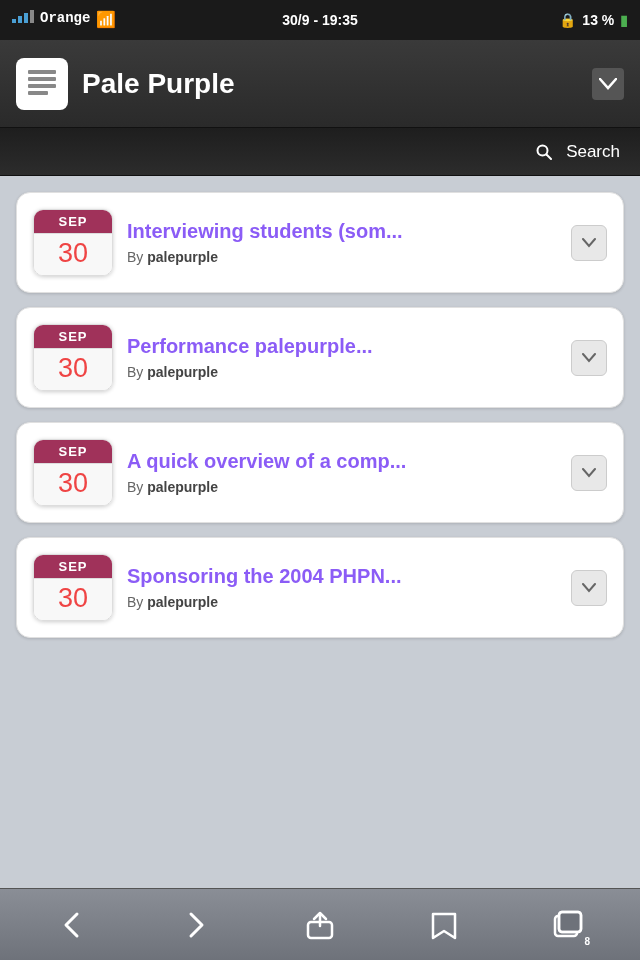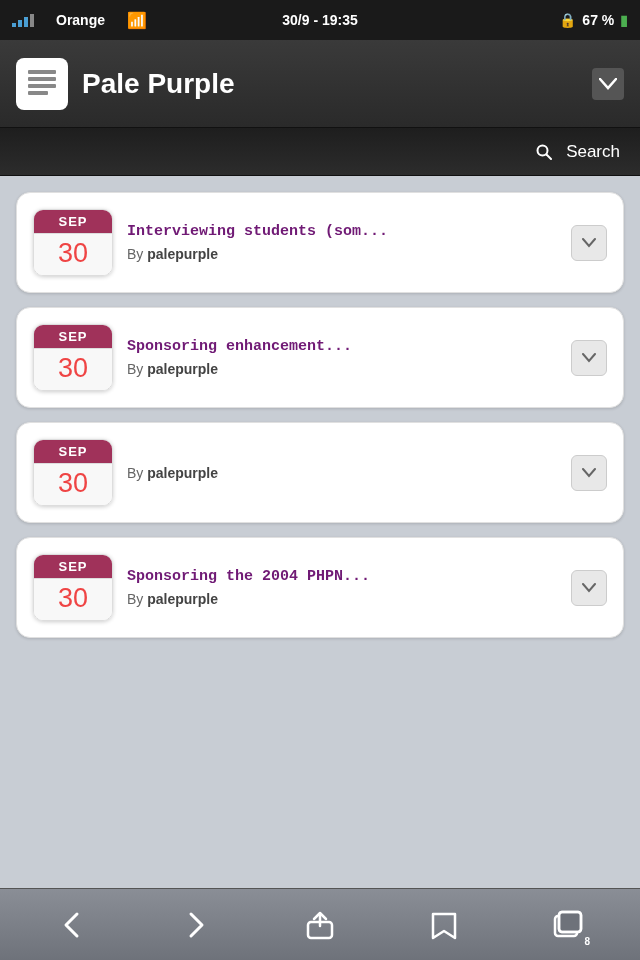--- a/index.html
+++ b/index.html
@@ -18,21 +18,21 @@
       height: 40px;
       background: #1a1a1a;
       display: flex;
       align-items: center;
       justify-content: space-between;
       padding: 0 12px;
       color: white;
       font-size: 14px;
       font-weight: 600;
     }
-    .status-left { display: flex; align-items: center; gap: 22px; }
+    .status-left { display: flex; align-items: flex-start; gap: 6px; font-family: Liberation Mono, monospace; }
     .status-center { position: absolute; left: 50%; transform: translateX(-50%); font-size: 14px; font-weight: 600; }
     .status-right { display: flex; align-items: center; gap: 6px; font-size: 14px; }
 
     
     .signal-bars { display: flex; align-items: flex-end; gap: 2px; }
     .signal-bars span {
       background: #4a9fd4;
       width: 4px;
       display: block;
     }
@@ -144,28 +144,27 @@
       font-size: 27px;
       font-weight: 300;
       color: #ef4444;
       padding: 4px 0 6px;
       border-top: 1px solid #ddd;
     }
 
     
     .card-content { flex: 1; min-width: 0; }
     .card-title {
-      font-size: 15px;
-      font-weight: 700;
-      color: #701a75;
+      font-size: 20px;
+      font-weight: 700;
+      color: #8b5cf6;
       white-space: nowrap;
       overflow: hidden;
       text-overflow: ellipsis;
       margin-bottom: 6px;
-      font-family: Liberation Mono, monospace;
     }
     .card-author {
       font-size: 14px;
       color: #666;
     }
     .card-author strong {
       font-weight: 700;
       color: #444;
       margin-top: 43px;
     }
@@ -230,21 +229,21 @@
       <span style="height:7px"></span>
       <span style="height:10px"></span>
       <span style="height:13px; background:#888;"></span>
     </div>
     <span>Orange</span>
     <span style="font-size:16px;">📶</span>
   </div>
   <div class="status-center">30/9 - 19:35</div>
   <div class="status-right">
     <span>🔒</span>
-    <span>67 %</span>
+    <span>13 %</span>
     <span style="color:#4caf50;">▮</span>
   </div>
 </div>
 
 <div class="app-header">
   <div class="app-icon">
     <svg viewBox="0 0 34 34" fill="none" xmlns="http://www.w3.org/2000/svg">
       <rect x="3" y="3" width="28" height="4" rx="1" fill="#888"></rect>
       <rect x="3" y="10" width="28" height="4" rx="1" fill="#888"></rect>
       <rect x="3" y="17" width="28" height="4" rx="1" fill="#888"></rect>
@@ -284,35 +283,36 @@
           <path d="M1 1L7 8L13 1" stroke="#666" stroke-width="2" stroke-linecap="round"></path>
         </svg>
       </div>
     </div>
     <div class="card">
       <div class="calendar">
         <div class="cal-month">SEP</div>
         <div class="cal-day">30</div>
       </div>
       <div class="card-content">
-        <div class="card-title">Sponsoring enhancement...</div>
+        <div class="card-title">Performance palepurple...</div>
         <div class="card-author">By <strong>palepurple</strong></div>
       </div>
       <div class="card-arrow">
         <svg width="14" height="10" viewBox="0 0 14 10" fill="none">
           <path d="M1 1L7 8L13 1" stroke="#666" stroke-width="2" stroke-linecap="round"></path>
         </svg>
       </div>
     </div>
     <div class="card">
       <div class="calendar">
         <div class="cal-month">SEP</div>
         <div class="cal-day">30</div>
       </div>
       <div class="card-content">
+        <div class="card-title">A quick overview of a comp...</div>
         <div class="card-author">By <strong>palepurple</strong></div>
       </div>
       <div class="card-arrow">
         <svg width="14" height="10" viewBox="0 0 14 10" fill="none">
           <path d="M1 1L7 8L13 1" stroke="#666" stroke-width="2" stroke-linecap="round"></path>
         </svg>
       </div>
     </div>
     <div class="card">
       <div class="calendar">

